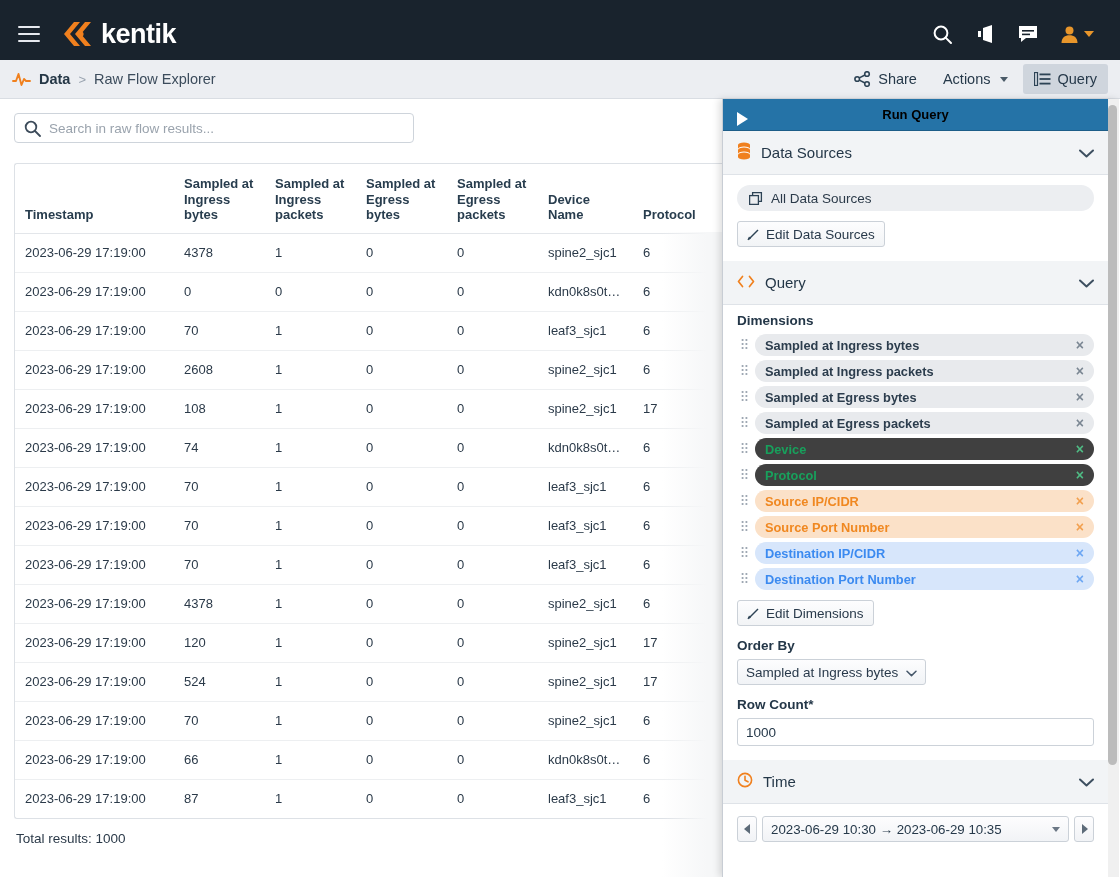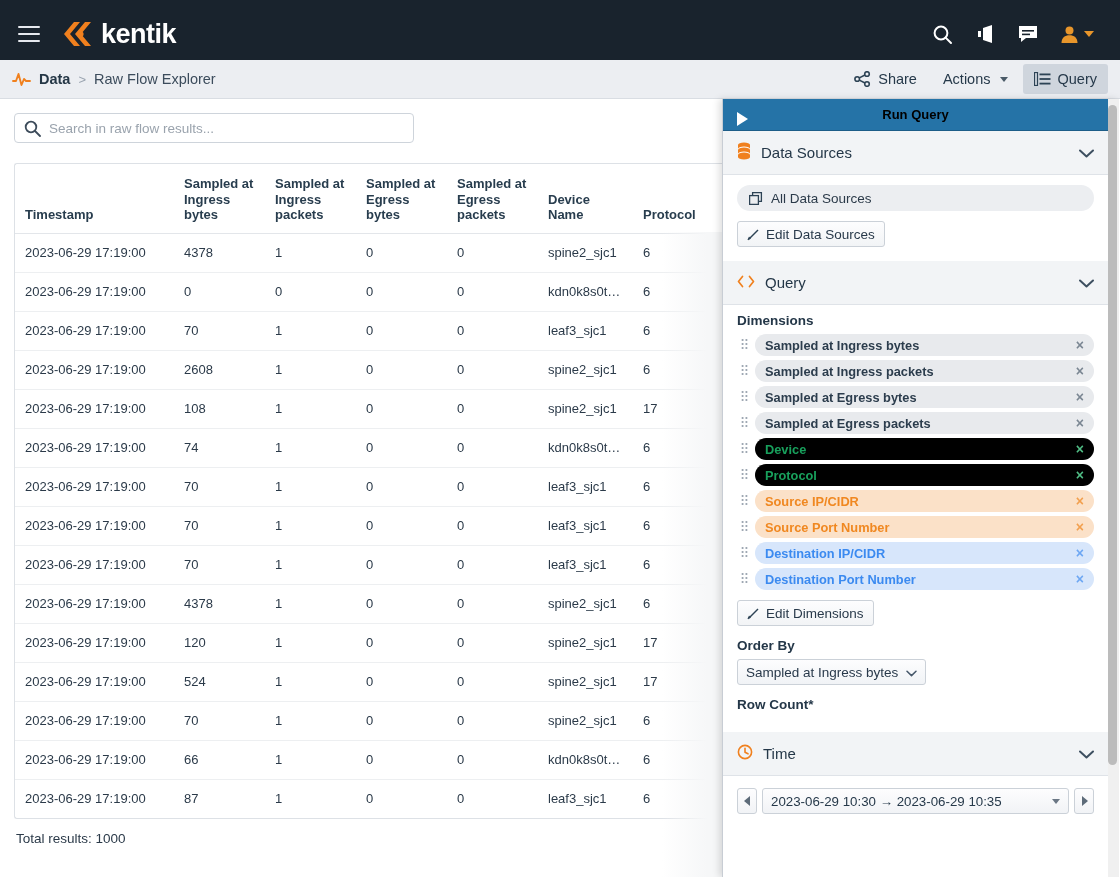--- a/index.html
+++ b/index.html
@@ -135,21 +135,21 @@
   .field-label { font-size: 13.5px; font-weight: bold; color: #243748; margin: 12px 0 6px 0; }
   .dim-row { display: flex; align-items: center; margin-bottom: 4px; }
   .grip { width: 14px; margin-right: 4px; display:flex; justify-content:center; }
   .dim-pill {
     flex: 1; height: 22px; border-radius: 11px; display: flex; align-items: center;
     padding: 0 10px; font-size: 12.8px; font-weight: bold;
   }
   .dim-x { margin-left: auto; font-size: 14px; cursor: pointer; line-height: 1; }
   .t-gray   { background: #e8eaed; color: #2c3d4d; }
   .t-gray .dim-x { color: #7b8793; }
-  .t-green  { background: #000000; color: #18a05c; }
+  .t-green  { background: #404040; color: #18a05c; }
   .t-green .dim-x { color: #4fbc84; }
   .t-orange { background: #fbe1c8; color: #f08821; }
   .t-orange .dim-x { color: #f2a04f; }
   .t-blue   { background: #d7e6fb; color: #3b8af0; }
   .t-blue .dim-x { color: #6da7f3; }
 
   .select-ctl {
     display: inline-flex; align-items: center; gap: 8px; border: 1px solid #cbd1d8;
     background: linear-gradient(180deg,#fdfdfe,#f1f3f6); border-radius: 3px; height: 26px;
     padding: 0 8px; font-size: 13.5px; color: #28394a; cursor: pointer;
@@ -694,20 +694,21 @@
       <div class="select-ctl">
         <span>Sampled at Ingress bytes</span>
         <span>
           <svg width="11" height="7" viewBox="0 0 11 7">
             <polyline points="1,1.2 5.5,5.6 10,1.2" fill="none" stroke="#46586a" stroke-width="1.5" stroke-linecap="round" stroke-linejoin="round"></polyline>
           </svg>
         </span>
       </div>
 
       <div class="field-label">Row Count*</div>
+      <input class="text-input" type="text" value="1000" style="">
     </div>
 
     <div class="sect-head">
       <span>
         <svg width="16" height="16" viewBox="0 0 16 16">
           <circle cx="8" cy="8" r="6.6" fill="none" stroke="#f0801e" stroke-width="1.6"></circle>
           <polyline points="8,4.2 8,8.3 11,9.8" fill="none" stroke="#f0801e" stroke-width="1.6" stroke-linecap="round" stroke-linejoin="round"></polyline>
         </svg>
       </span>
       <span class="sect-title">Time</span>

